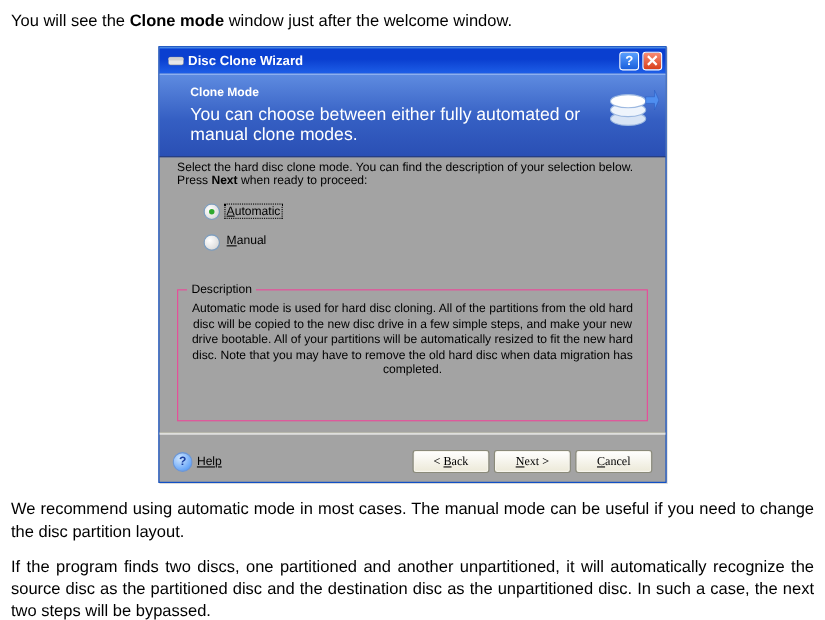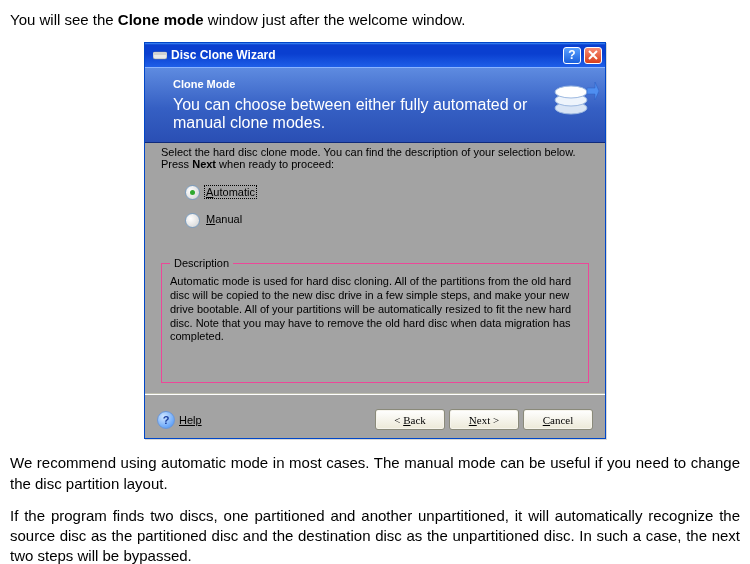--- a/index.html
+++ b/index.html
@@ -147,21 +147,21 @@
     margin: 26px 0 10px 0;
     padding: 6px 8px 8px 8px;
     min-height: 110px;
   }
   fieldset.group legend {
     padding: 0 4px;
     font-size: 11px;
     color: #000;
   }
   .desc-line1 { margin-bottom: 2px; }
-  .desc-body { line-height: 1.25; }
+  .desc-body { line-height: 1.25; text-align: center; }
 
   .sep {
     border-top: 1px solid #bfbfb0;
     border-bottom: 1px solid #fff;
     margin: 2px -16px 0 -16px;
   }
   .footer {
     display: flex;
     align-items: center;
     padding: 8px 12px;

